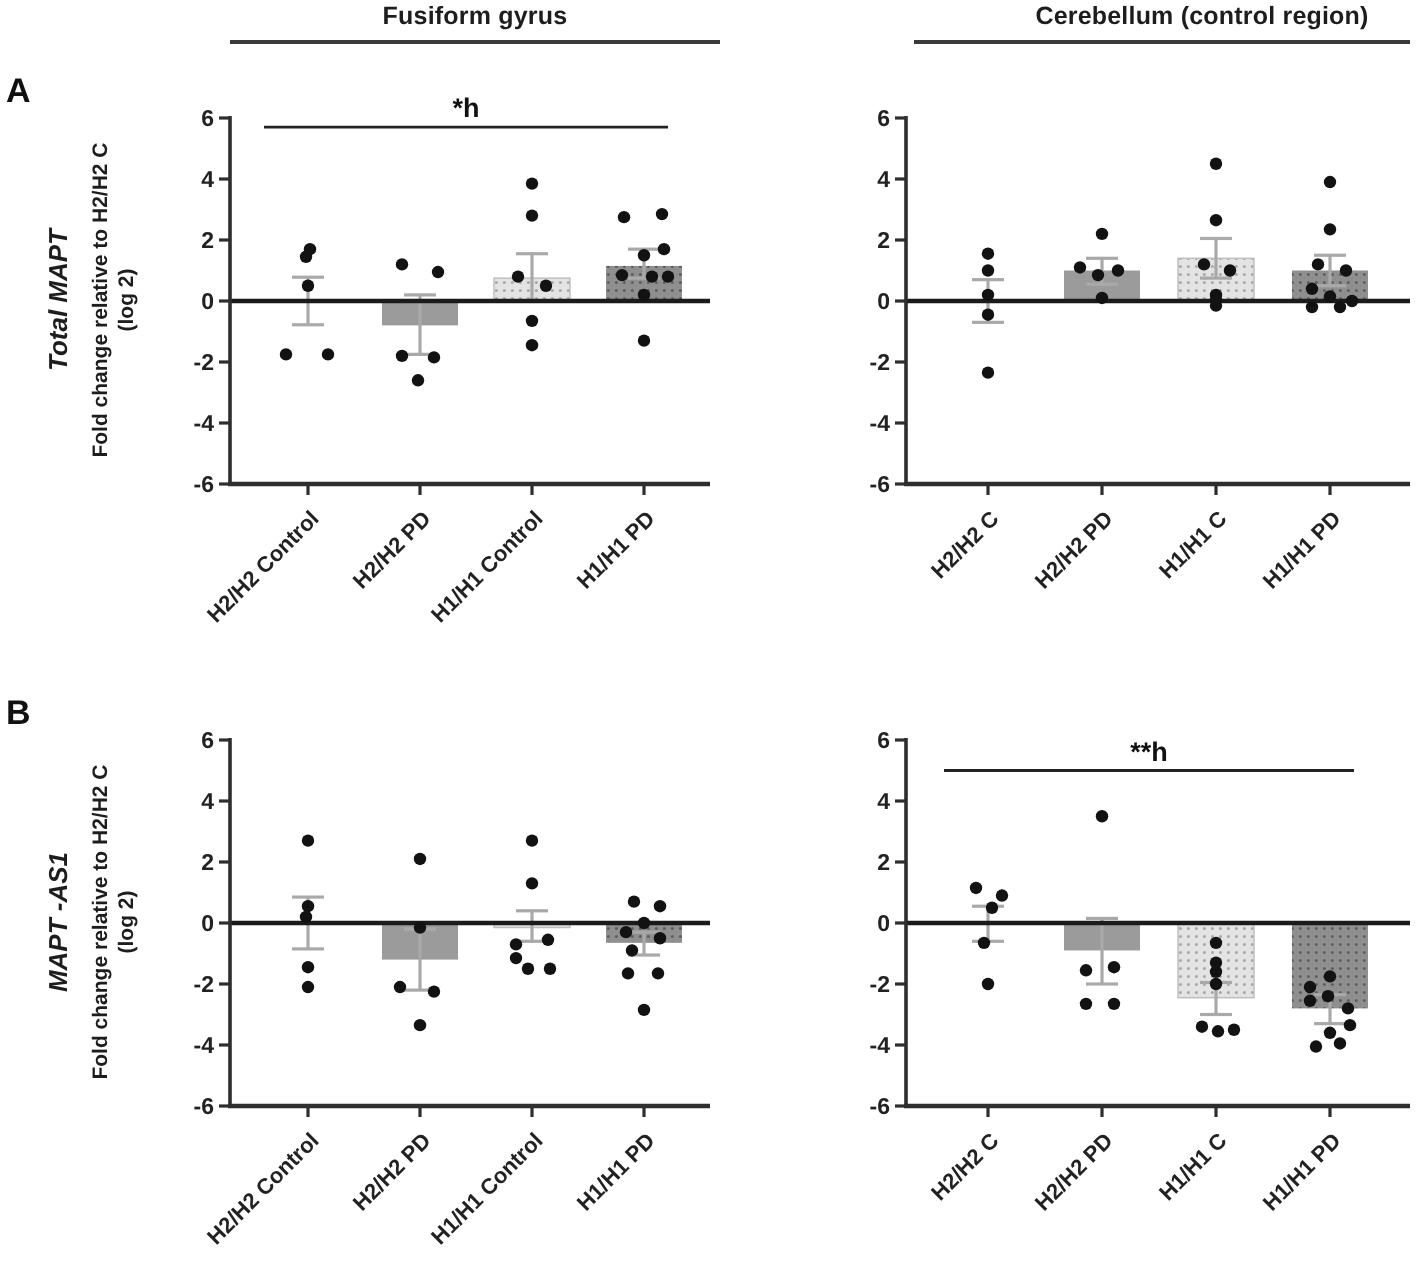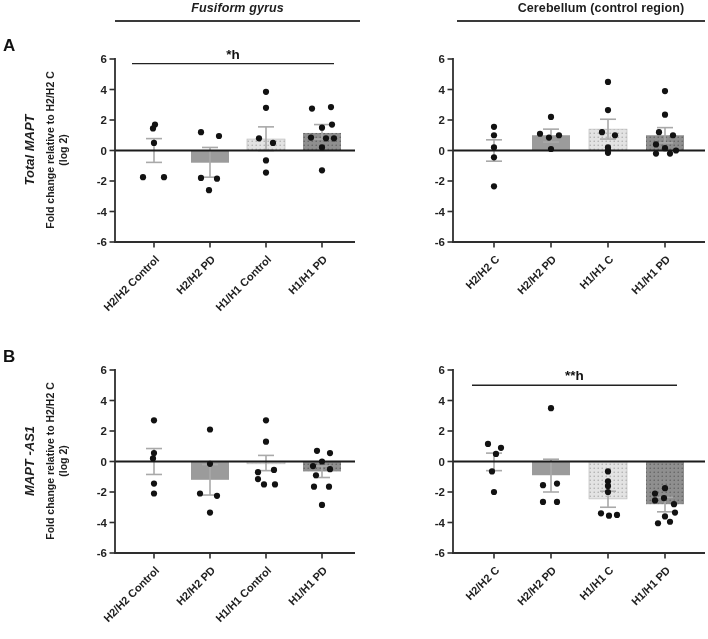--- a/index.html
+++ b/index.html
@@ -27,21 +27,21 @@
   svg.chart{position:absolute;overflow:visible;}
   .ytick{font-family:"Liberation Sans",sans-serif;font-size:11.5px;font-weight:600;fill:#222;}
   .xtick{font-family:"Liberation Sans",sans-serif;font-size:11px;font-weight:600;fill:#222;}
   .sig{font-family:"Liberation Sans",sans-serif;font-size:13.5px;font-weight:600;fill:#111;}
 </style>
 </head>
 <body>
 
 <div class="fig">
 
-  <div class="col-header" style="left:115px;width:245px;font-style:italic;">Fusiform gyrus</div>
+  <div class="col-header" style="left:115px;width:245px;">Fusiform gyrus</div>
   <div class="header-rule" style="left:115px;width:245px;"></div>
 
   <div class="col-header" style="left:477px;width:248px;">Cerebellum (control region)</div>
   <div class="header-rule" style="left:457px;width:248px;"></div>
 
   <div class="panel-letter" style="left:3px;top:36px;">A</div>
   <div class="gene-label" style="left:29px;top:150px;">Total MAPT</div>
   <div class="axis-label" style="left:57px;top:150px;">
     <span>Fold change relative to H2/H2 C</span><br>
     <span>(log 2)</span>

